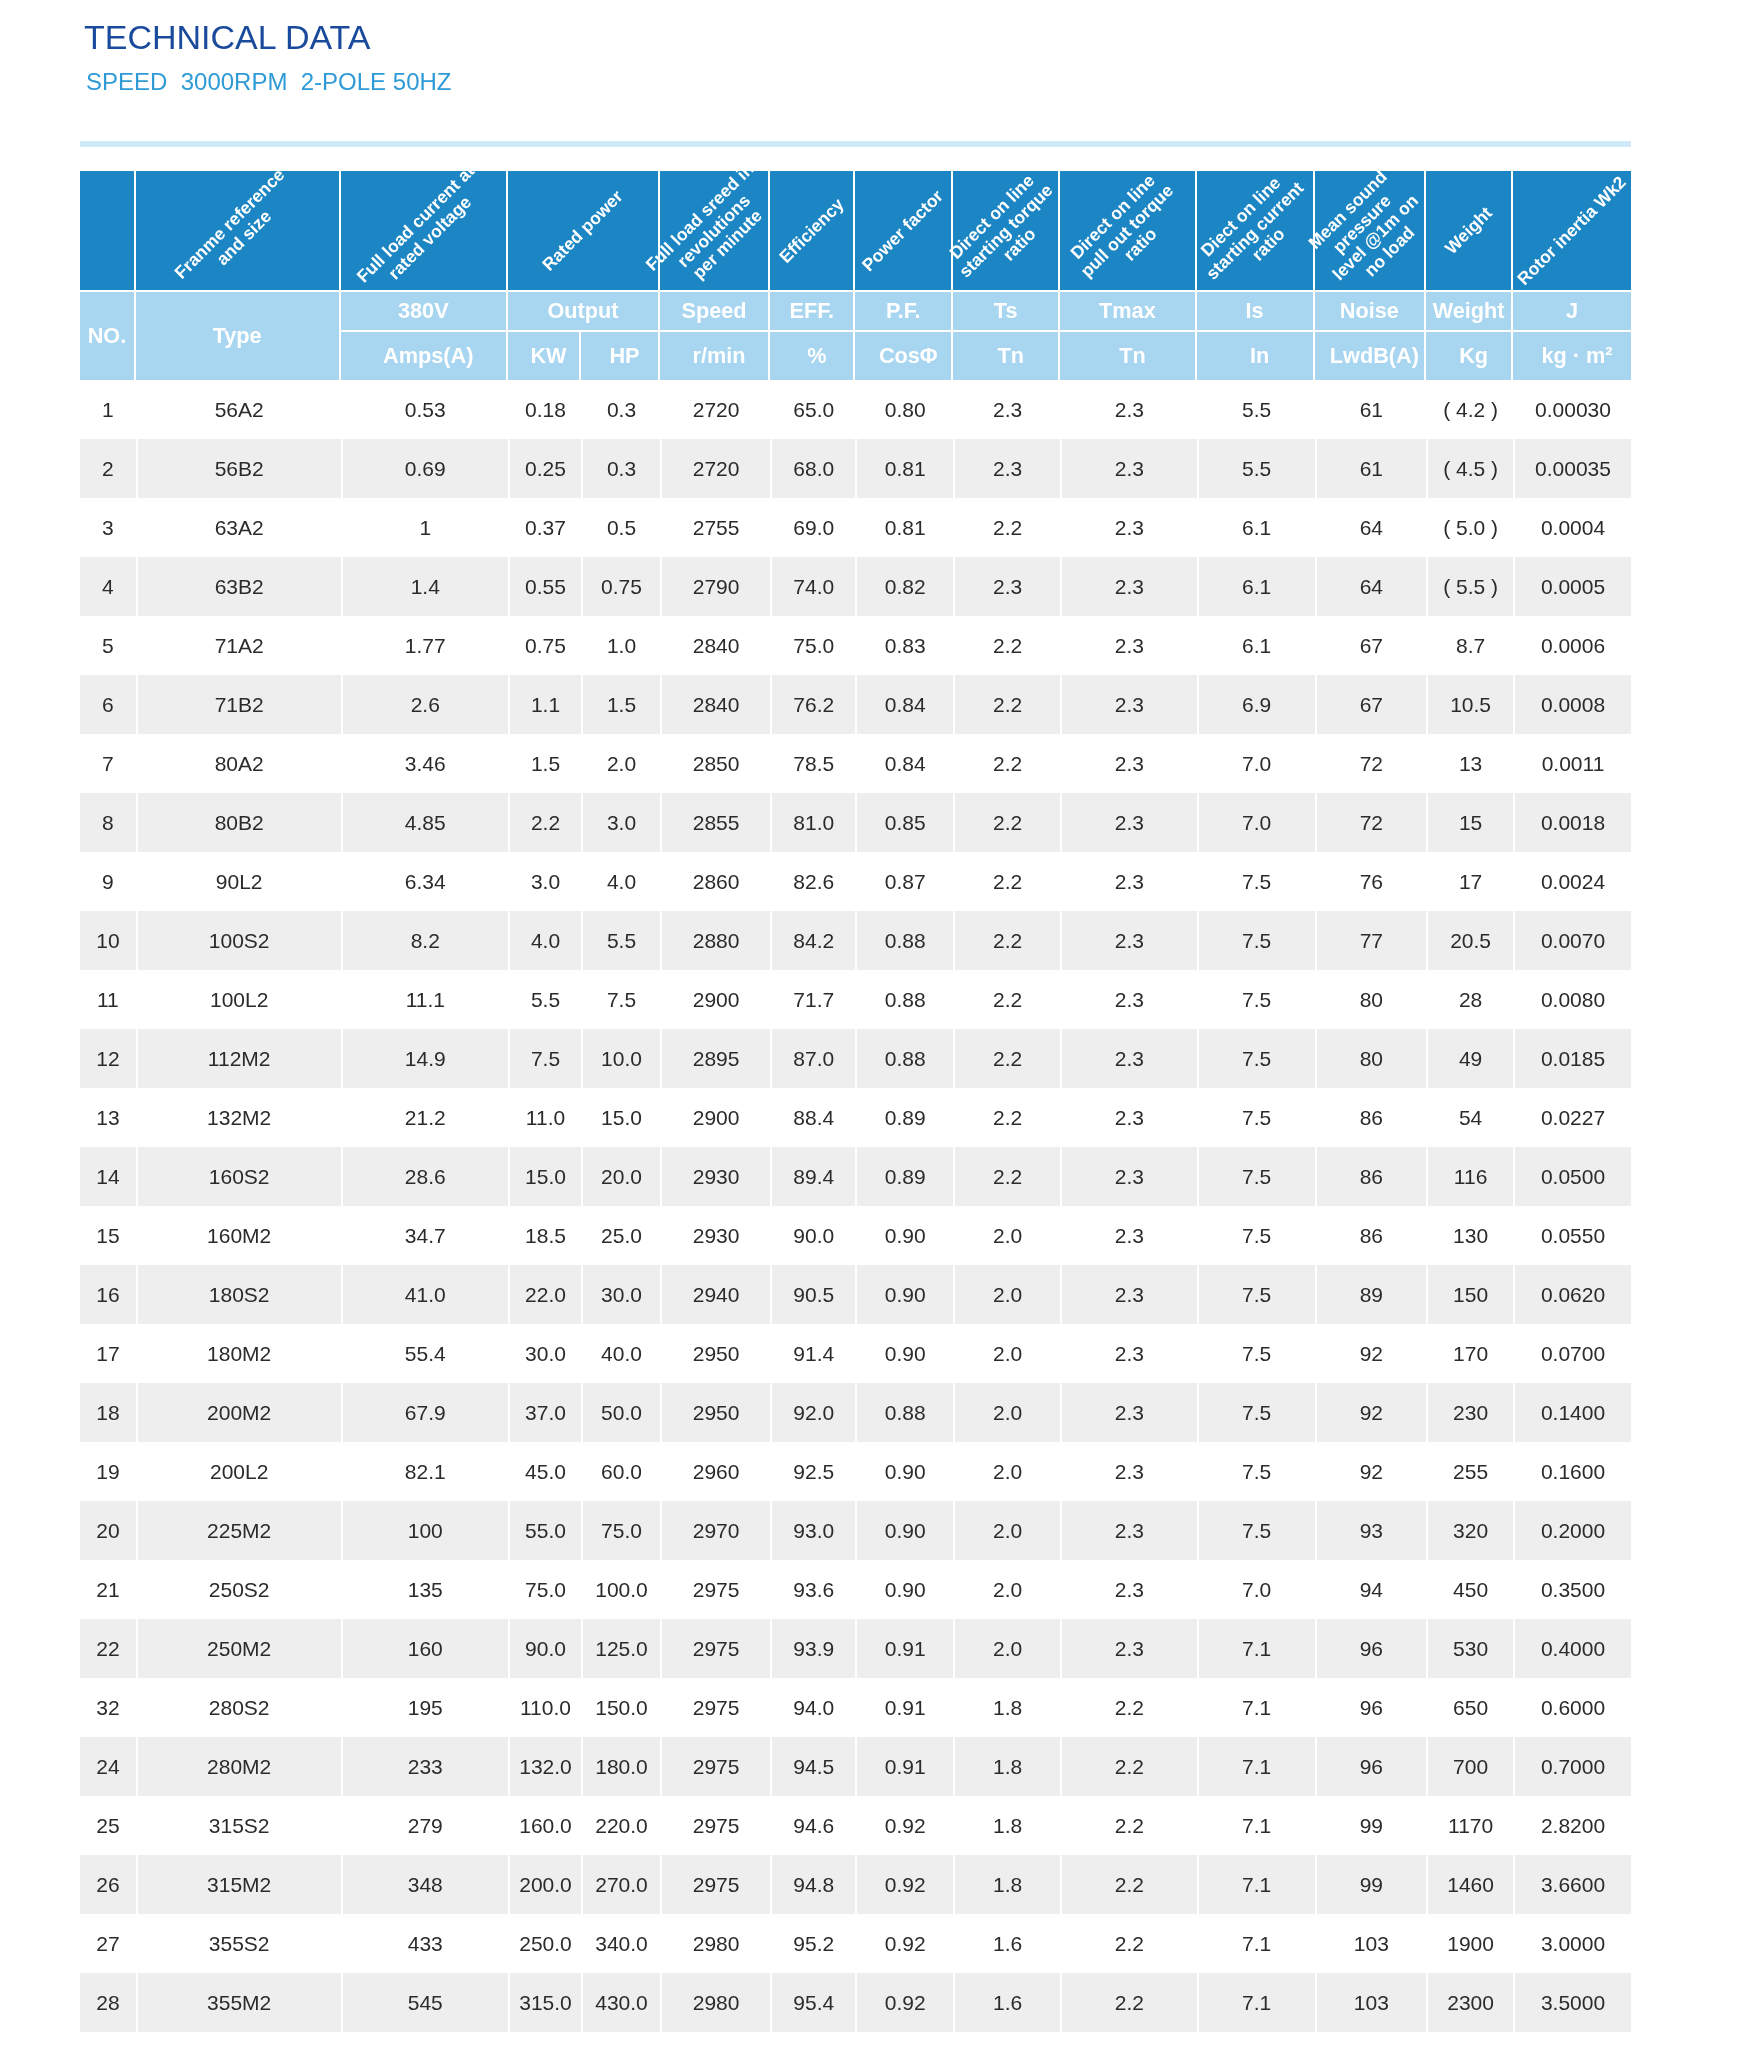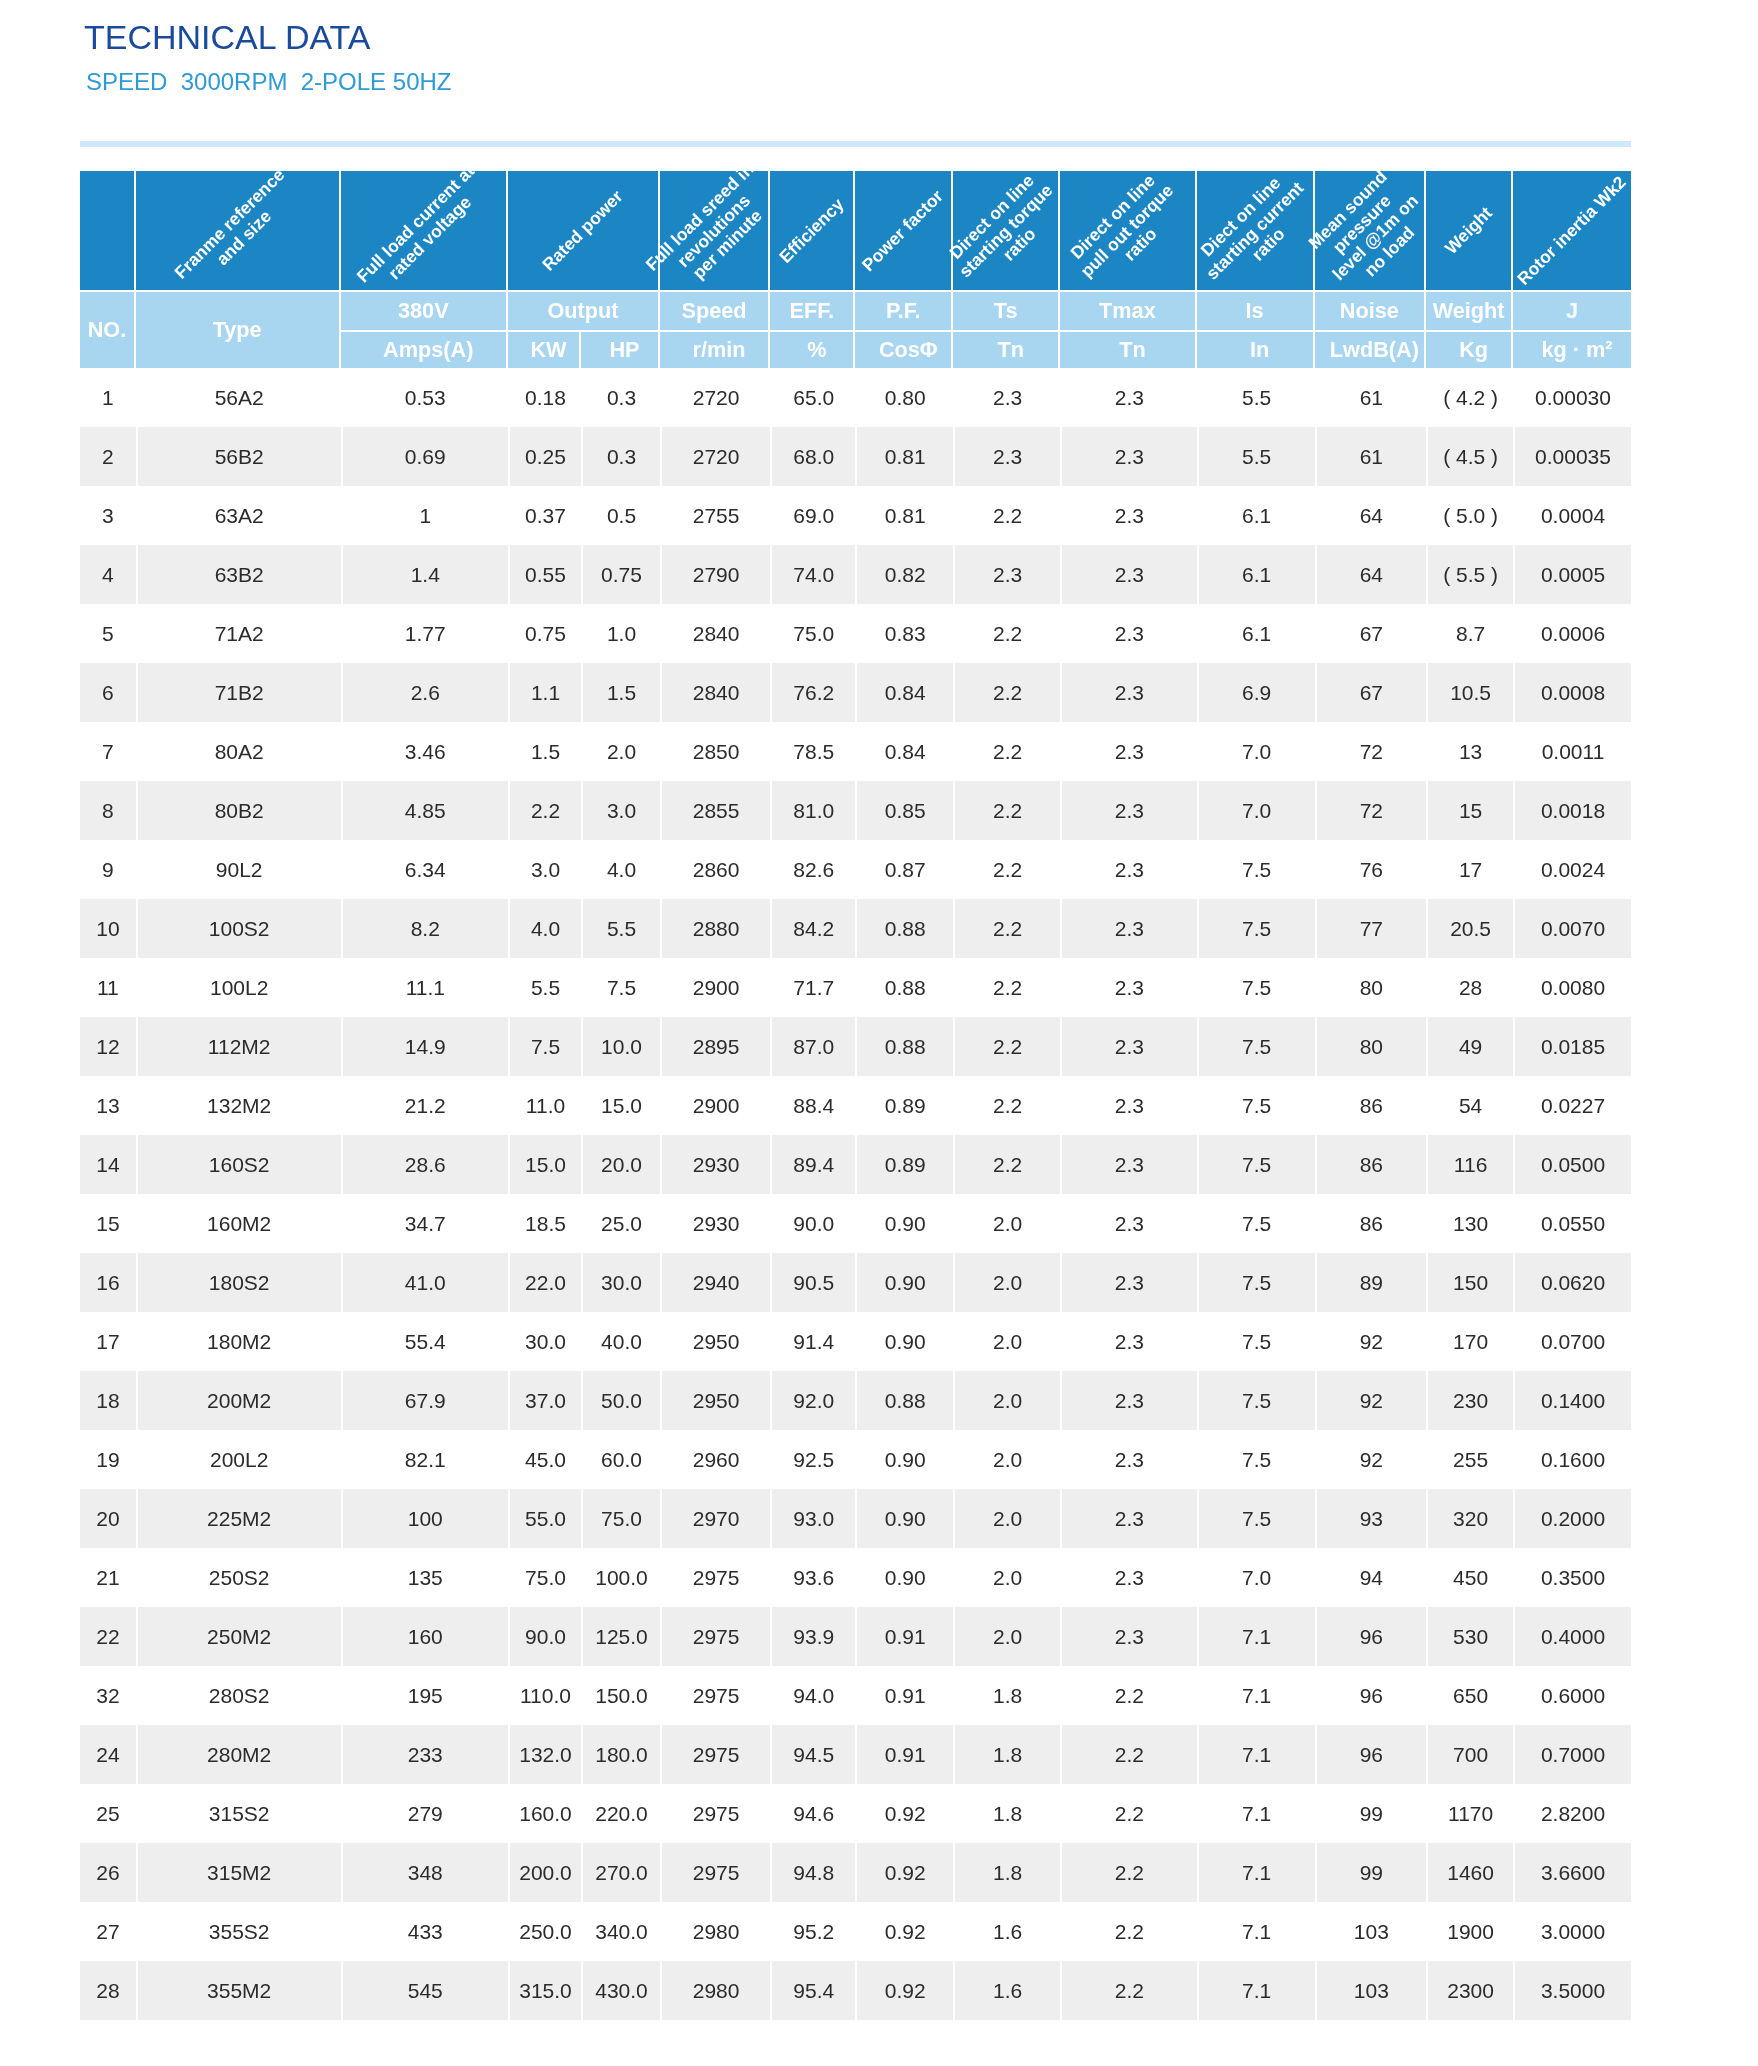--- a/index.html
+++ b/index.html
@@ -41,21 +41,21 @@
   tr.diag-row th .rot{
     position:absolute;left:50%;top:50%;
     transform:translate(-50%,-50%) rotate(-45deg);
     font-size:17.5px;line-height:1.12;white-space:pre-line;
     text-align:center;width:max-content;color:#ffffff;font-weight:bold;
   }
   tr.group-row th, tr.unit-row th{
     background:#a8d5f0;font-size:21.7px;text-align:center;vertical-align:middle;margin-top:44px;
   }
   tr.group-row th{height:38px;border-bottom:2.1px solid #ffffff;}
-  tr.unit-row th{height:36px;padding-left:10px;}
+  tr.unit-row th{height:48px;padding-left:10px;}
   tr.group-row th[rowspan]{height:auto;border-bottom:none;}
 
   tbody td{
     height:59px;text-align:center;vertical-align:middle;
     font-size:21px;color:#2b2b2b;
     border-left:2.1px solid #ffffff;padding:0;
   }
   tbody td:first-child{border-left:none;}
   tbody tr:nth-child(even) td{background:#efeeef;}
   tbody tr:nth-child(odd) td{background:#ffffff;}

